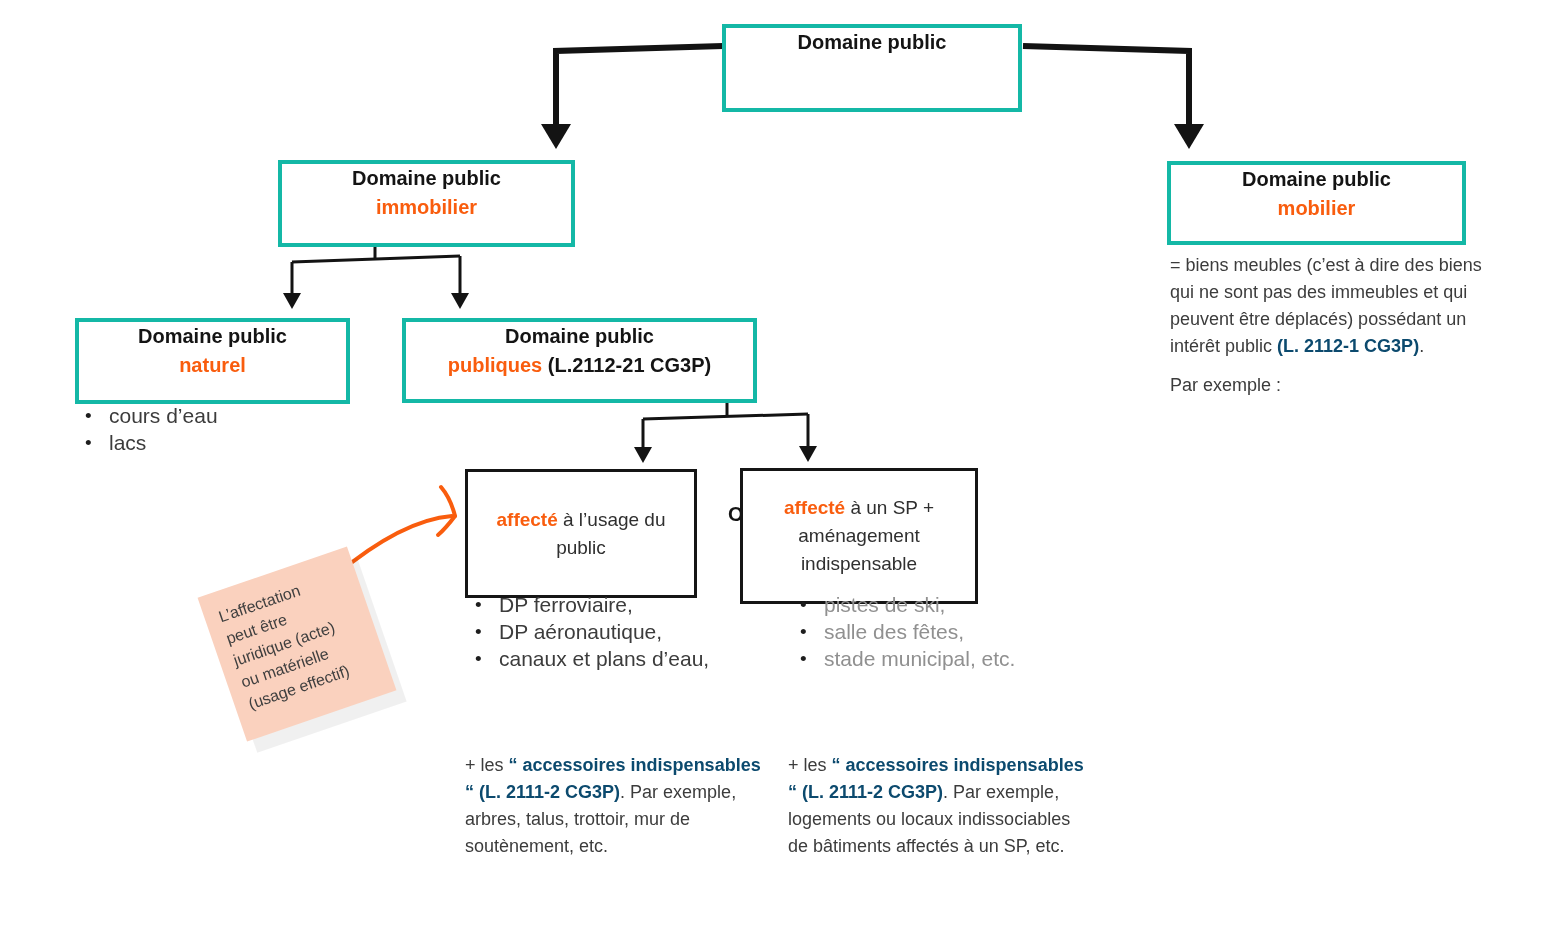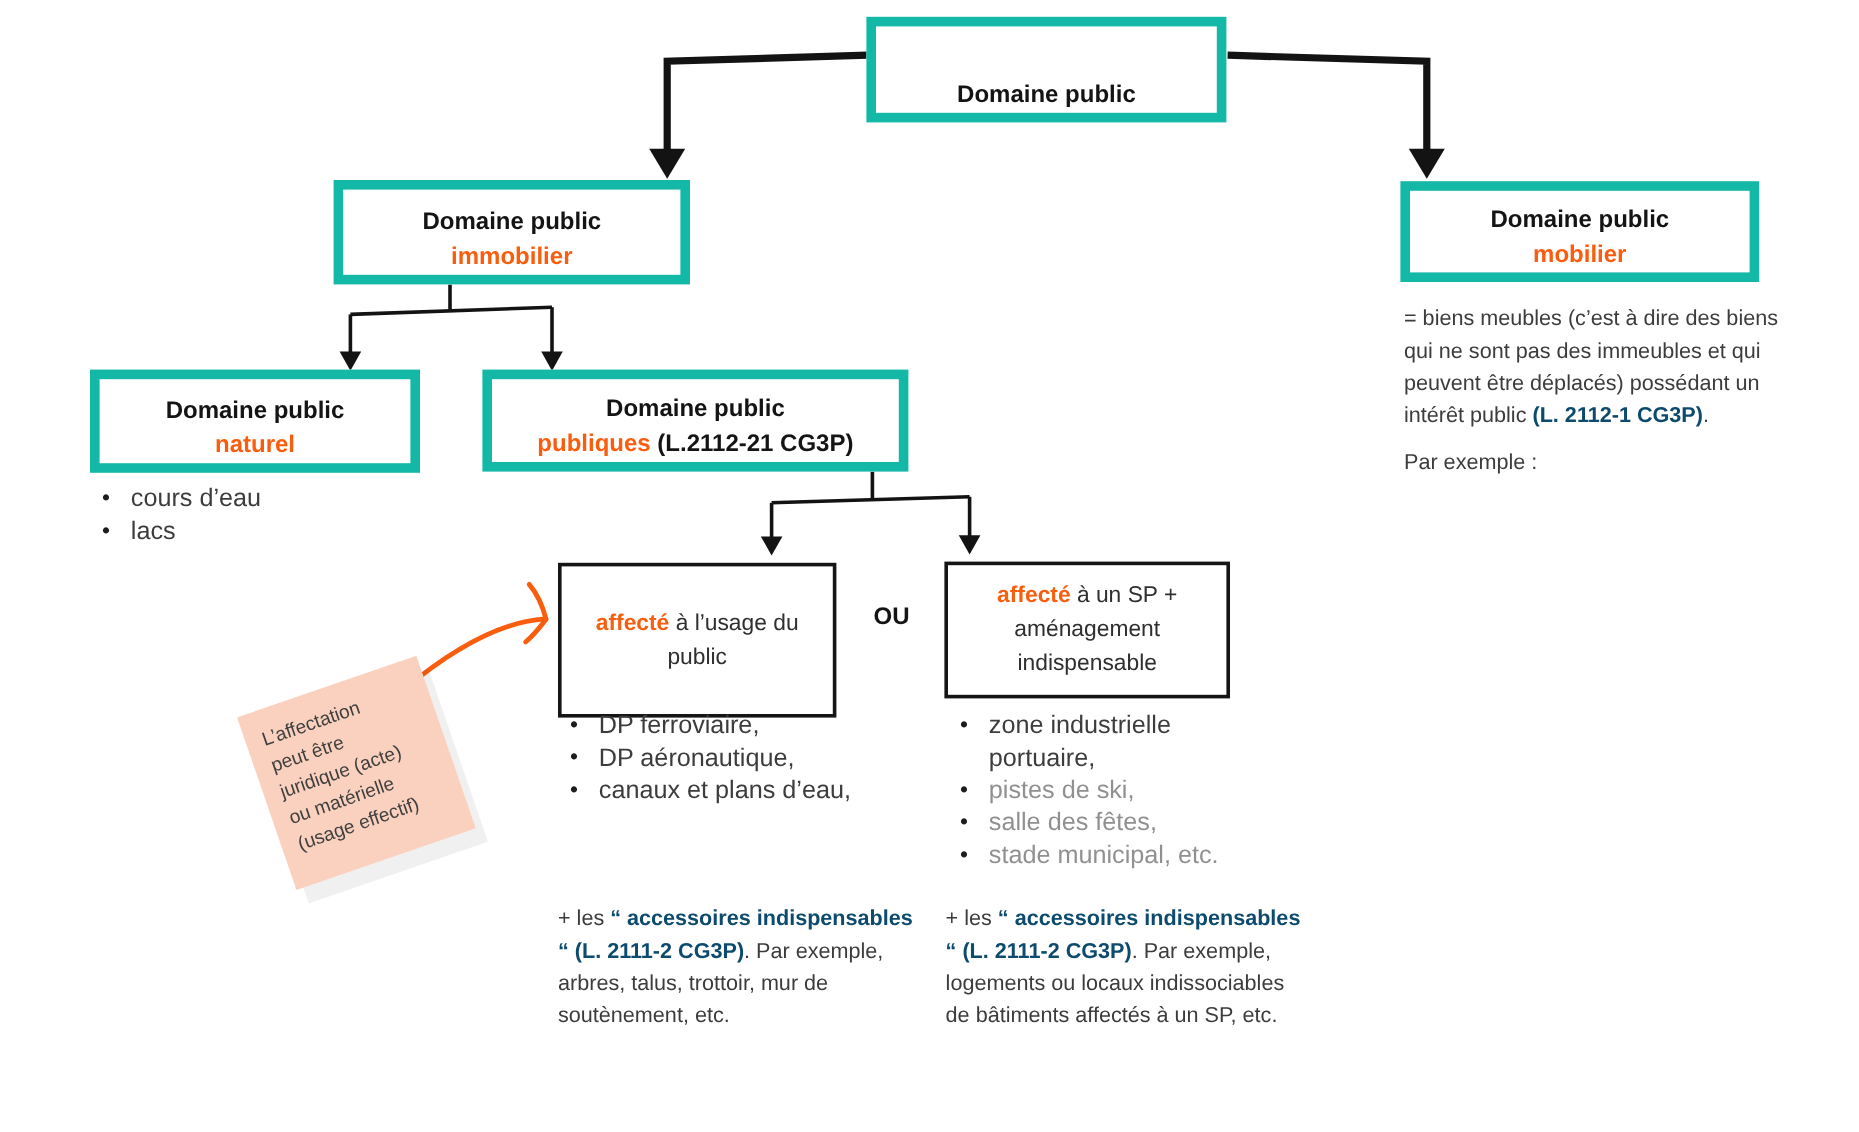--- a/index.html
+++ b/index.html
@@ -16,39 +16,39 @@
     font-family:"Liberation Sans","DejaVu Sans",sans-serif;color:var(--ink);
     overflow:hidden;
   }
   svg.connectors{position:absolute;left:0;top:0;width:1549px;height:943px;pointer-events:none}
   .stroke-thick{stroke:#131313;stroke-width:6;fill:none}
   .stroke-thin{stroke:#131313;stroke-width:3;fill:none}
   .head{fill:#131313;stroke:none}
   .orange-stroke{stroke:var(--accent);stroke-width:4;fill:none;stroke-linecap:round}
 
   .node{
-    position:absolute;border:8px solid #14b8a6;background:#fff;
-    display:flex;flex-direction:column;align-items:center;justify-content:flex-end;
-    text-align:center;font-weight:700;font-size:20px;line-height:29px;
+    position:absolute;border:4px solid #14b8a6;background:#fff;
+    display:flex;flex-direction:column;align-items:center;justify-content:flex-start;
+    text-align:center;font-weight:700;font-size:20px;line-height:29px;margin-top:10px;
   }
   .node .accent{color:var(--accent)}
   .node-root{left:722px;top:14px;width:300px;height:88px}
   .node-immobilier{left:278px;top:150px;width:297px;height:87px}
   .node-mobilier{left:1167px;top:151px;width:299px;height:84px}
   .node-naturel{left:75px;top:308px;width:275px;height:86px}
   .node-artificiel{left:402px;top:308px;width:355px;height:85px}
 
   .node-small{
     position:absolute;border:3px solid #151515;background:#fff;
     display:flex;align-items:center;justify-content:center;text-align:center;
     font-size:19px;line-height:28px;color:#2f2f2f;padding:6px 10px;
   }
   .node-small .accent{color:var(--accent);font-weight:700}
   .node-usage{left:465px;top:469px;width:232px;height:129px}
-  .node-sp{left:787px;top:468px;width:238px;height:114px}
+  .node-sp{left:740px;top:468px;width:238px;height:136px}
 
   .or-label{position:absolute;left:717px;top:503px;width:52px;text-align:center;
     font-weight:700;font-size:20px;color:#141414}
 
   ul.blist{list-style:none}
   ul.blist li{position:relative;padding-left:34px;font-size:21px;line-height:27px;color:var(--body)}
   ul.blist li::before{content:"•";position:absolute;left:10px;top:0;color:#1d1d1d;font-size:19px}
   ul.blist li.muted{color:var(--muted)}
 
   .list-naturel{position:absolute;left:75px;top:402px;width:270px}
@@ -145,21 +145,20 @@
     <li>lacs</li>
   </ul>
 
   <ul class="blist list-usage">
     <li>DP ferroviaire,</li>
     <li>DP aéronautique,</li>
     <li>canaux et plans d’eau,</li>
   </ul>
 
   <ul class="blist list-sp">
-    <li>zone industrielle portuaire,</li>
     <li class="muted">pistes de ski,</li>
     <li class="muted">salle des fêtes,</li>
     <li class="muted">stade municipal, etc.</li>
   </ul>
 
 
   <p class="para para-usage-acc"><span>+ les </span><b>“ accessoires indispensables “ (L. 2111-2 CG3P)</b><span>. Par exemple, arbres, talus, trottoir, mur de soutènement, etc.</span></p>
 
   <p class="para para-sp-acc"><span>+ les </span><b>“ accessoires indispensables “ (L. 2111-2 CG3P)</b><span>. Par exemple, logements ou locaux indissociables de bâtiments affectés à un SP, etc.</span></p>
 

